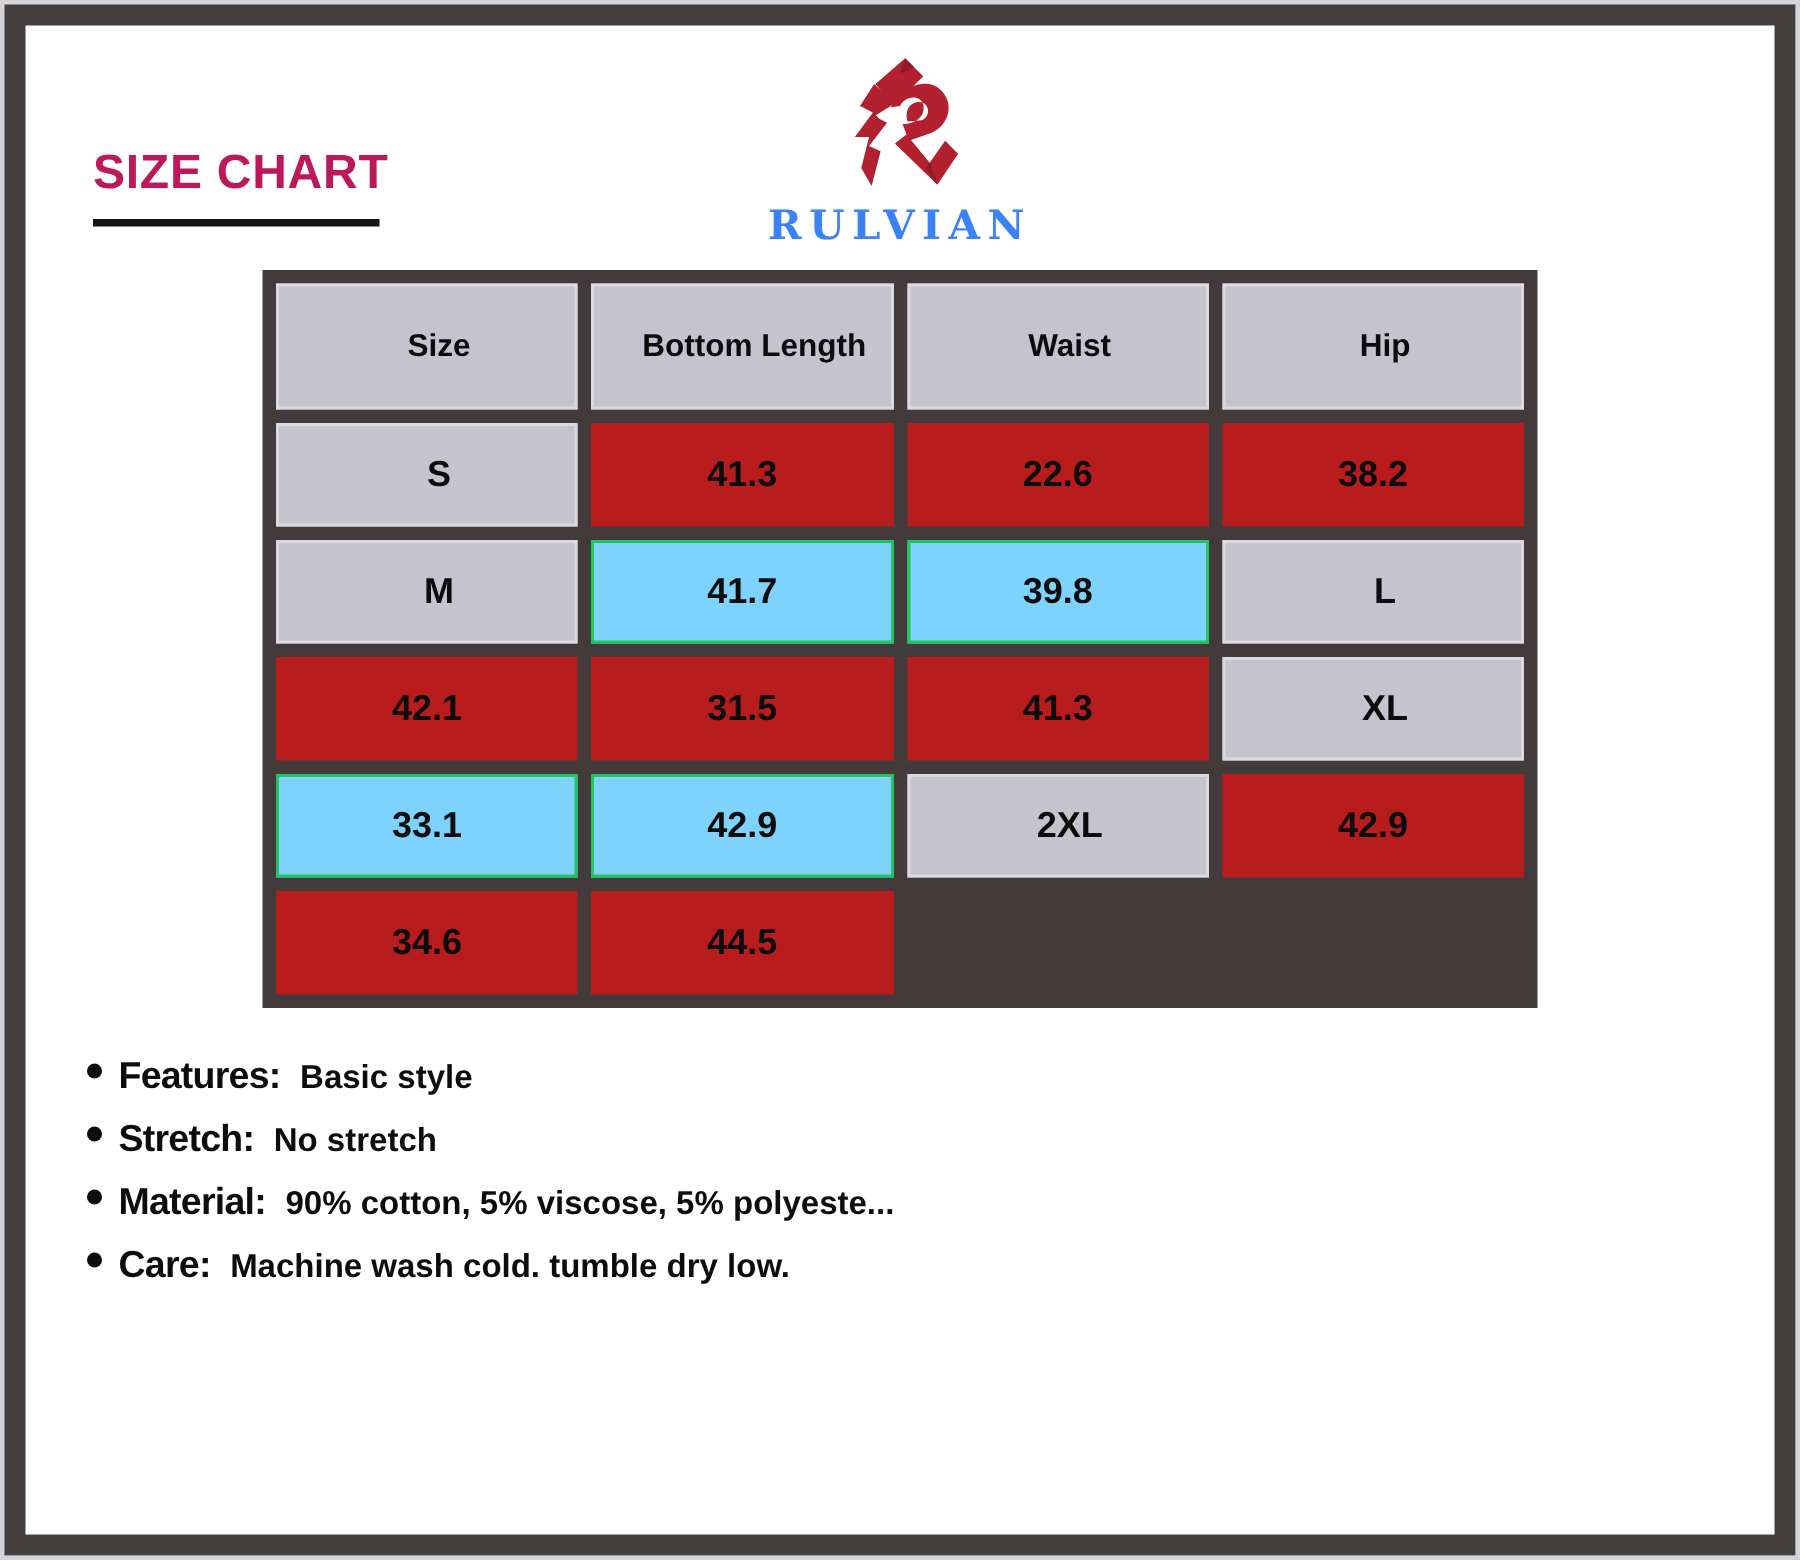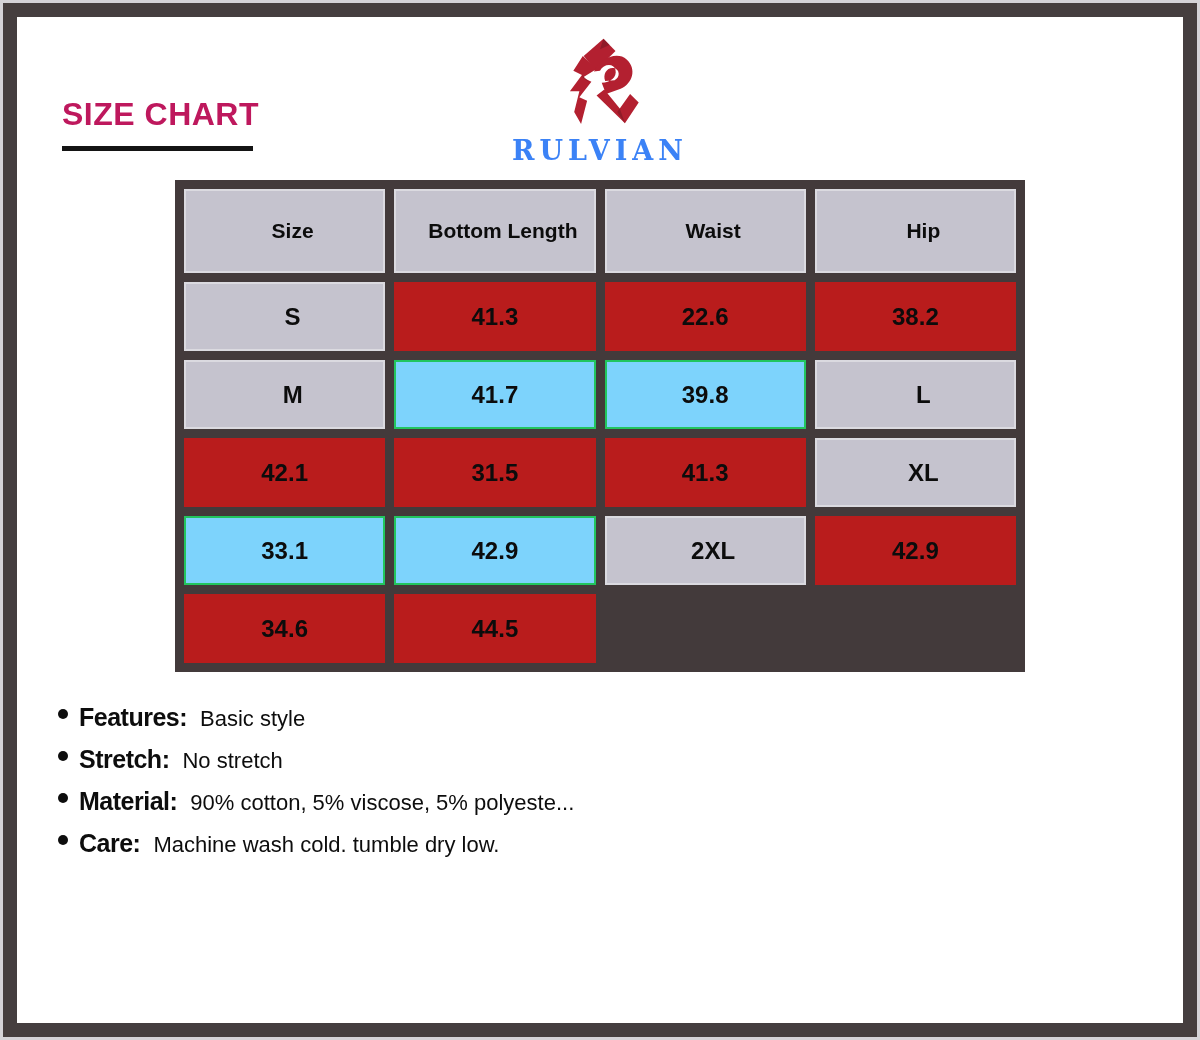--- a/index.html
+++ b/index.html
@@ -75,21 +75,21 @@
   .vc.alt { background: #7dd3fc; border: 2px solid #22c55e; }
 
   
   .details { position: absolute; left: 58px; top: 703px; list-style: none; width: 1000px; }
   .details li { display: flex; align-items: baseline; margin-bottom: 13px; white-space: nowrap; }
   .dot {
     width: 10px; height: 10px; border-radius: 50%; background: #0d0d0d;
     margin-right: 11px; align-self: center; transform: translateY(-4px); flex: none;
   }
   .lbl { font-size: 25px; font-weight: bold; letter-spacing: -0.5px; }
-  .val { font-size: 22px; font-weight: normal; margin-left: 13px; }
+  .val { font-size: 22px; font-weight: bold; margin-left: 13px; }
 </style>
 </head>
 <body>
 
 <div class="frame"></div>
 
 <div class="title-block">
   <h1>SIZE CHART</h1>
   <div class="title-underline"></div>
 </div>

